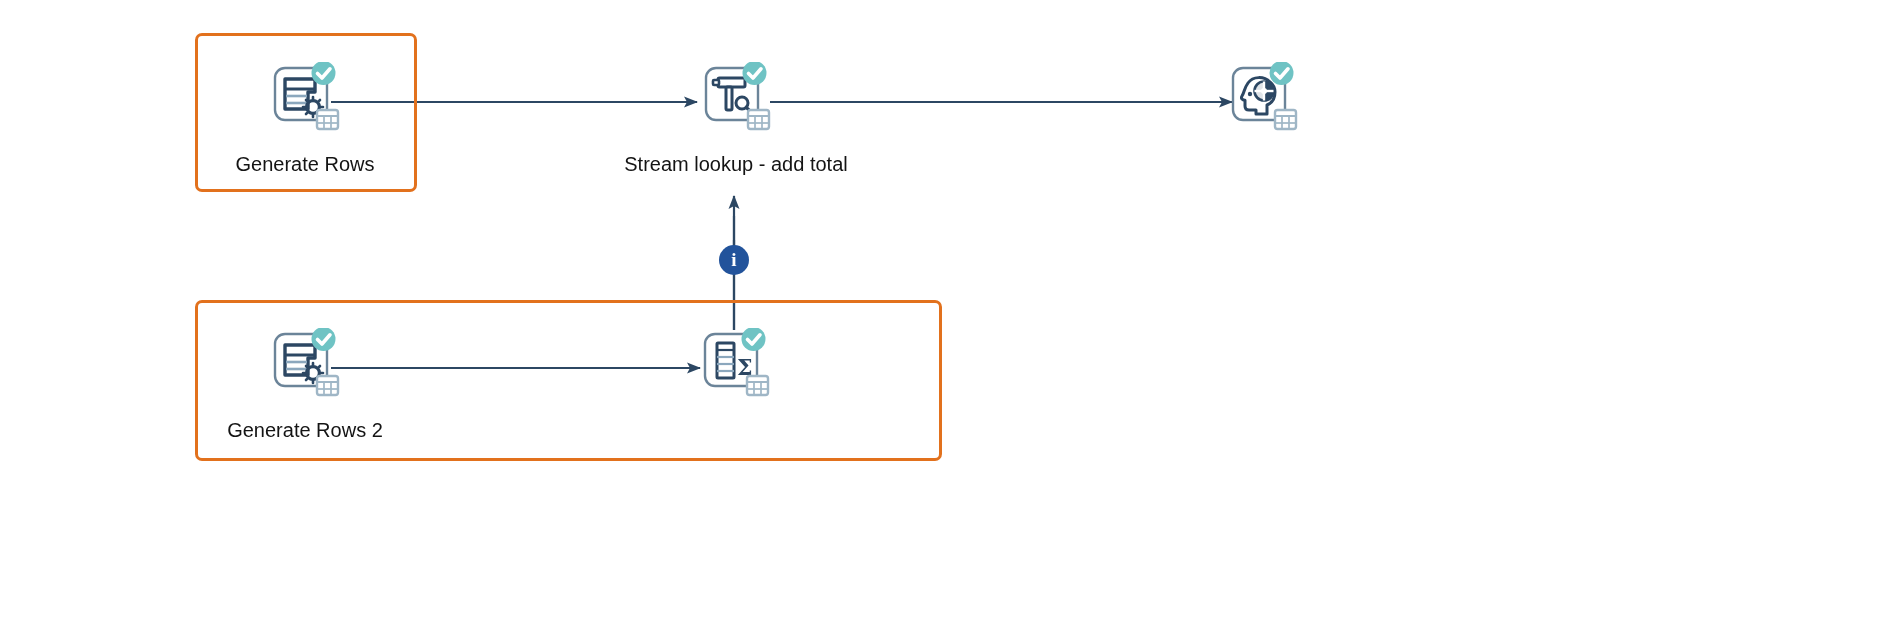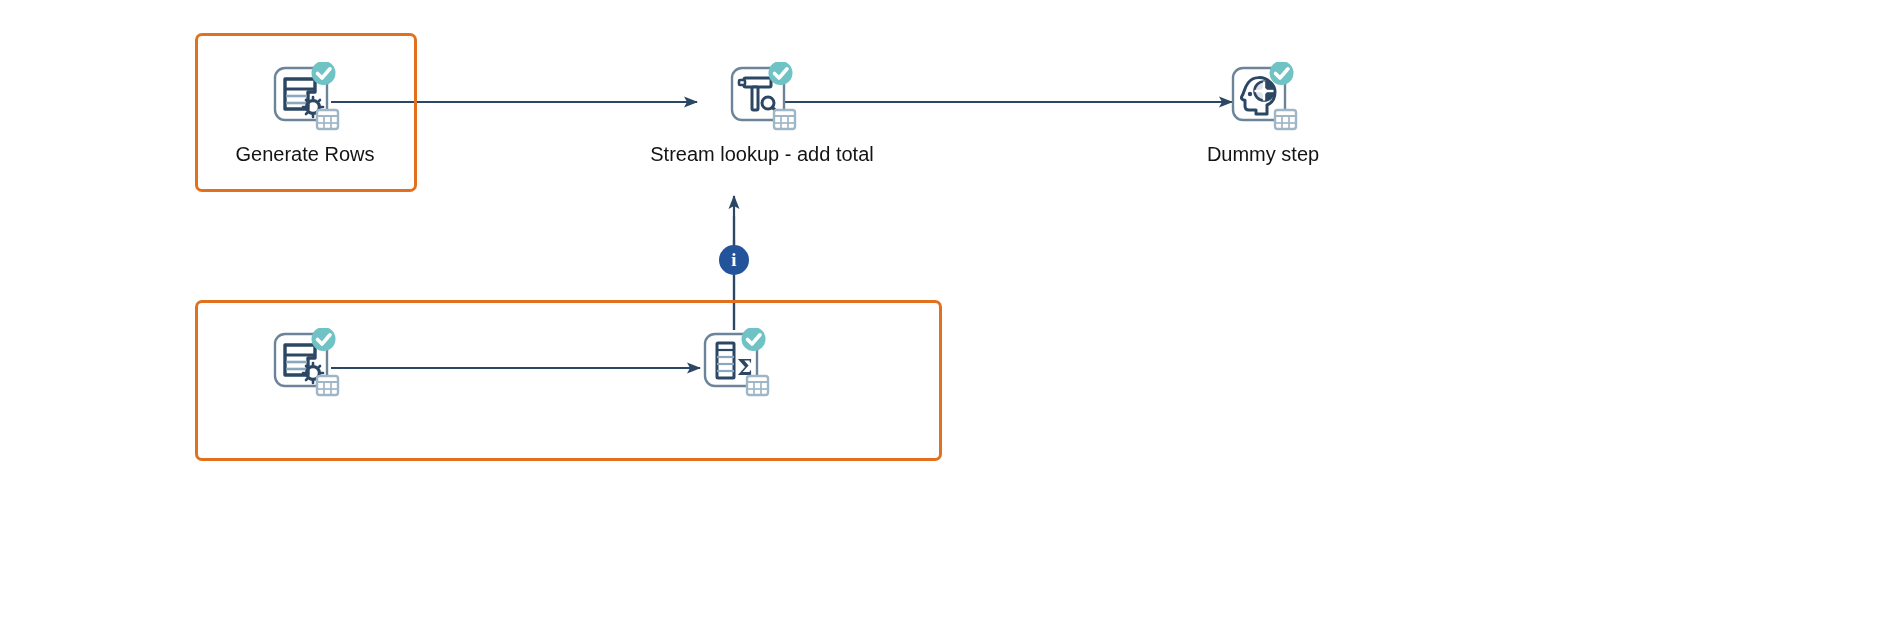--- a/index.html
+++ b/index.html
@@ -32,21 +32,21 @@
     width:200px;
     text-align:center;
     box-sizing:border-box;
   }
   .node-icon-wrap{
     position:relative;
     width:74px;height:74px;
     margin:0 auto;
   }
   .node-label{
-    margin-top:6px;
+    margin-top:16px;
     font-size:20px;
     line-height:24px;
     color:#141414;
     white-space:nowrap;
     font-family:"Liberation Sans","DejaVu Sans",sans-serif;
   }
   .node.wide{width:460px;left:0;}
   .node.wide .node-icon-wrap{margin:0 auto;}
   
   .info-badge{
@@ -140,21 +140,21 @@
 
         <g>
           <circle cx="55.5" cy="11" r="12" fill="#6fc3c4"></circle>
           <path d="M49.5,11.5 L54,16 L62,6.8" fill="none" stroke="#ffffff" stroke-width="3.6" stroke-linecap="round" stroke-linejoin="round"></path>
         </g>
       </svg>
     </div>
     <div class="node-label">Generate Rows</div>
   </div>
 
-  <div class="node wide" style="left:532px;top:62px;">
+  <div class="node wide" style="left:506px;top:62px;">
     <div class="node-icon-wrap">
       <svg width="74" height="74" viewBox="0 0 74 74" xmlns="http://www.w3.org/2000/svg">
         <rect x="7" y="6" width="52" height="52" rx="10" ry="10" fill="#ffffff" stroke="#6b8499" stroke-width="2.4"></rect>
 
         <rect x="19" y="16" width="27" height="9" rx="1.5" ry="1.5" fill="#ffffff" stroke="#2c4763" stroke-width="3"></rect>
         <rect x="14" y="18" width="6" height="5" rx="1" ry="1" fill="#ffffff" stroke="#2c4763" stroke-width="2.6"></rect>
 
         <rect x="27" y="25" width="6" height="23" rx="1.5" ry="1.5" fill="#ffffff" stroke="#2c4763" stroke-width="3"></rect>
 
         <circle cx="43" cy="41" r="6" fill="#ffffff" stroke="#2c4763" stroke-width="3"></circle>
@@ -202,21 +202,20 @@
           <line x1="63" y1="54" x2="63" y2="67" stroke="#9fb6c6" stroke-width="1.7"></line>
           <line x1="49" y1="61" x2="70" y2="61" stroke="#9fb6c6" stroke-width="1.7"></line>
         </g>
 
         <g>
           <circle cx="55.5" cy="11" r="12" fill="#6fc3c4"></circle>
           <path d="M49.5,11.5 L54,16 L62,6.8" fill="none" stroke="#ffffff" stroke-width="3.6" stroke-linecap="round" stroke-linejoin="round"></path>
         </g>
       </svg>
     </div>
-    <div class="node-label">Dummy step</div>
   </div>
 
   <div class="node" style="left:205px;top:328px;">
     <div class="node-icon-wrap">
       <svg width="74" height="74" viewBox="0 0 74 74" xmlns="http://www.w3.org/2000/svg">
         <rect x="7" y="6" width="52" height="52" rx="10" ry="10" fill="#ffffff" stroke="#6b8499" stroke-width="2.4"></rect>
         <path d="M17,17 L47,17 L47,30 L40,30 L40,47 L17,47 Z" fill="none" stroke="#2c4763" stroke-width="3.4" stroke-linejoin="round"></path>
         <line x1="17" y1="27" x2="47" y2="27" stroke="#2c4763" stroke-width="3"></line>
         <line x1="18" y1="34" x2="39" y2="34" stroke="#8ba7bd" stroke-width="2.6"></line>
         <line x1="18" y1="41" x2="39" y2="41" stroke="#8ba7bd" stroke-width="2.6"></line>
@@ -239,20 +238,21 @@
           <line x1="56" y1="54" x2="56" y2="67" stroke="#9fb6c6" stroke-width="1.7"></line>
           <line x1="63" y1="54" x2="63" y2="67" stroke="#9fb6c6" stroke-width="1.7"></line>
           <line x1="49" y1="61" x2="70" y2="61" stroke="#9fb6c6" stroke-width="1.7"></line>
         </g>
         <g>
           <circle cx="55.5" cy="11" r="12" fill="#6fc3c4"></circle>
           <path d="M49.5,11.5 L54,16 L62,6.8" fill="none" stroke="#ffffff" stroke-width="3.6" stroke-linecap="round" stroke-linejoin="round"></path>
         </g>
       </svg>
     </div>
+    <div class="node-label">Generate Rows 2</div>
   </div>
 
   <div class="node wide" style="left:505px;top:328px;">
     <div class="node-icon-wrap">
       <svg width="74" height="74" viewBox="0 0 74 74" xmlns="http://www.w3.org/2000/svg">
         <rect x="7" y="6" width="52" height="52" rx="10" ry="10" fill="#ffffff" stroke="#6b8499" stroke-width="2.4"></rect>
 
         <rect x="19" y="15" width="17" height="35" rx="1" ry="1" fill="#ffffff" stroke="#2c4763" stroke-width="3"></rect>
         <line x1="19" y1="22" x2="36" y2="22" stroke="#2c4763" stroke-width="2.2"></line>
         <line x1="19" y1="29" x2="36" y2="29" stroke="#8ba7bd" stroke-width="2.2"></line>

